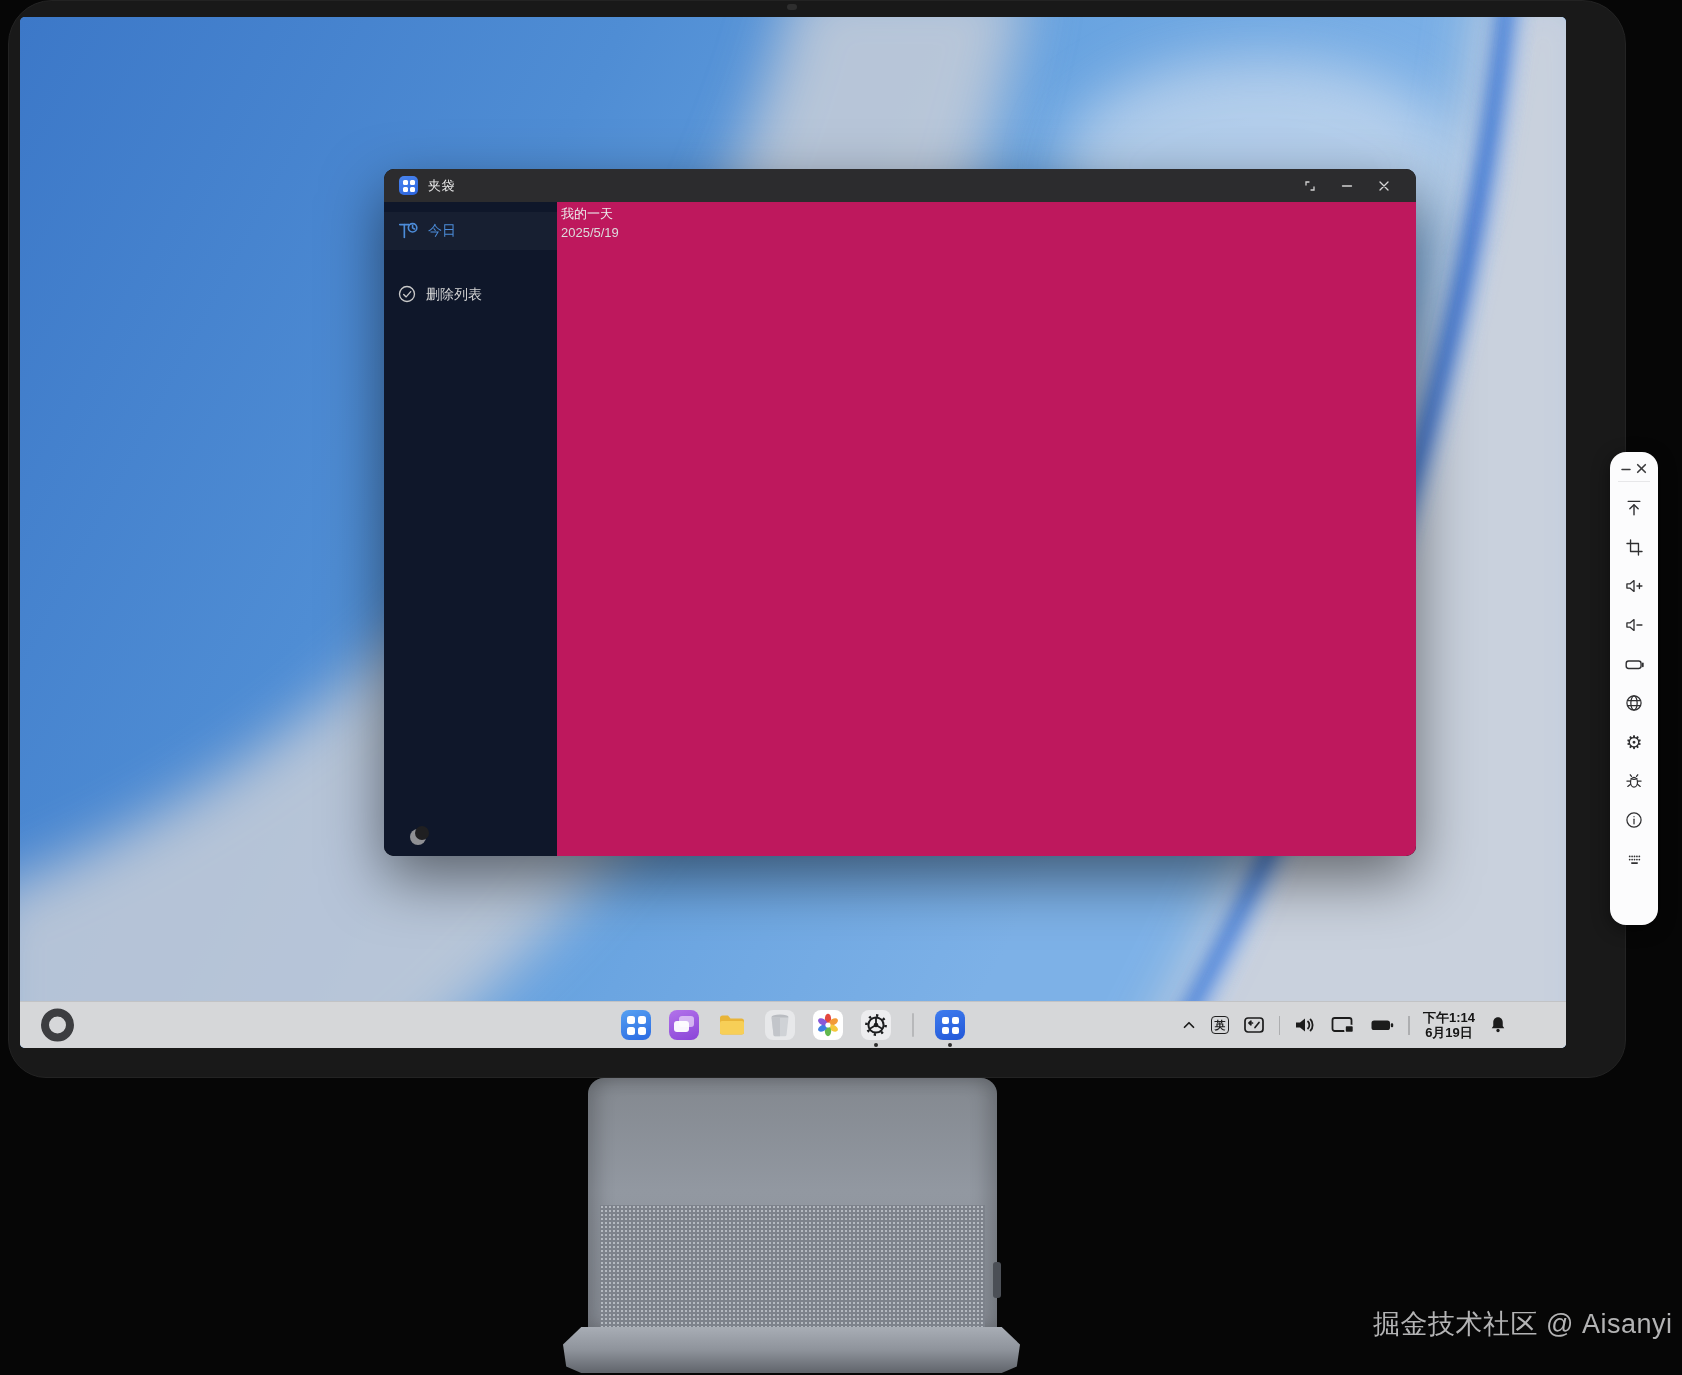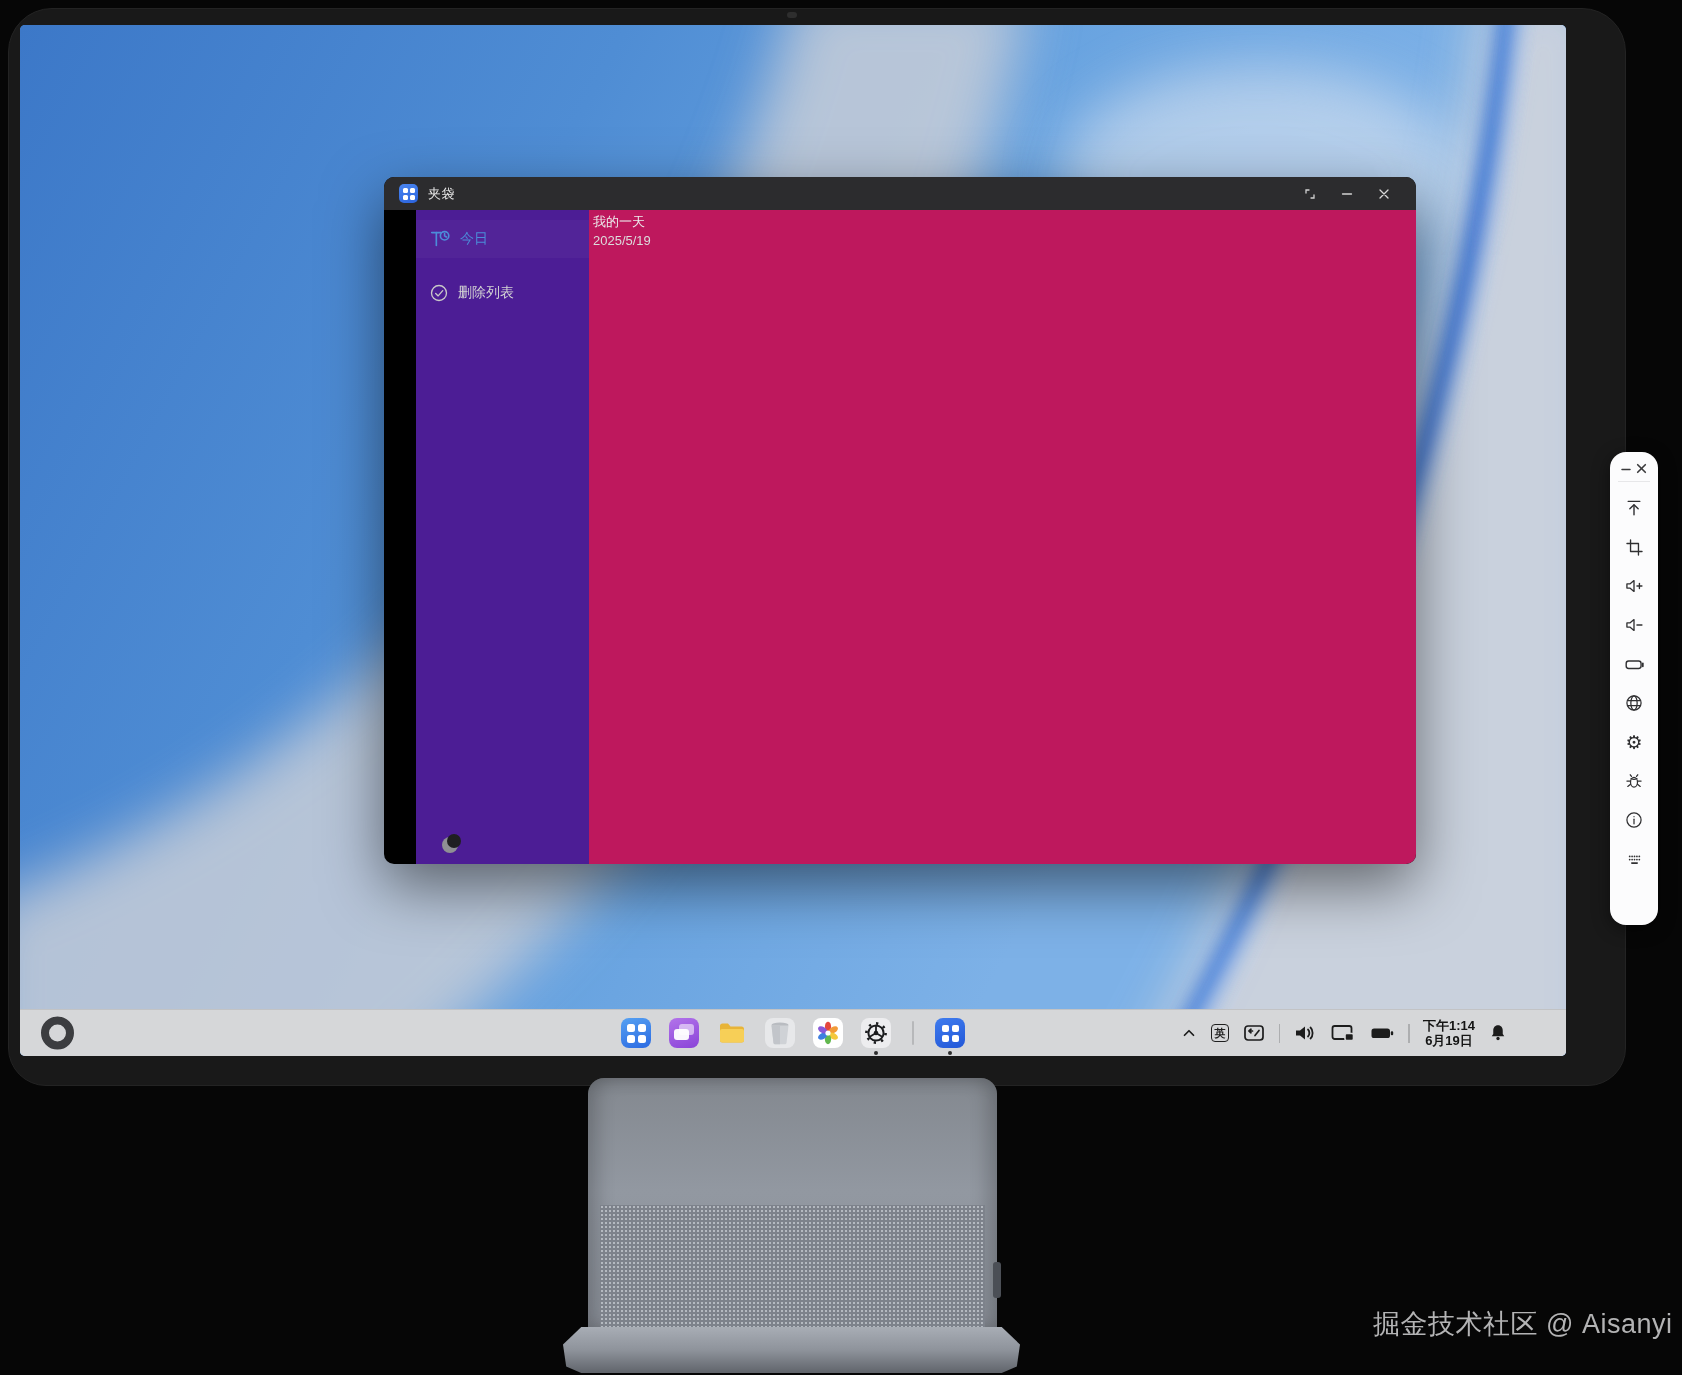--- a/index.html
+++ b/index.html
@@ -1,21 +1,21 @@
 <!DOCTYPE html>
 <html><head>
 <meta charset="utf-8">
 <style>
   * { margin:0; padding:0; box-sizing:border-box; }
   html,body { width:1682px; height:1375px; background:#060606; overflow:hidden;
     font-family:"Liberation Sans","DejaVu Sans",sans-serif; }
   .stage { position:relative; width:1682px; height:1375px; background:#060606; }
 
   
-  .monitor { position:absolute; left:8px; top:8px; width:1618px; height:1078px;
+  .monitor { position:absolute; left:8px; top:0; width:1618px; height:1078px;
     background:#191919; border-radius:44px 44px 38px 38px; border:1px solid #232323; }
   .camera { position:absolute; left:778px; top:3px; width:10px; height:6px;
     border-radius:3px; background:#2e2e2e; }
   .screen { position:absolute; left:11px; top:16px; width:1546px; height:1031px;
     border-radius:5px; overflow:hidden; background:#4c8bd5; }
   .wallpaper { position:absolute; inset:0; width:100%; height:100%; }
 
   
   .window { position:absolute; left:364px; top:152px; width:1032px; height:687px;
     border-radius:10px; overflow:hidden; display:flex; flex-direction:column;
@@ -25,24 +25,24 @@
   .app-ico { width:19px; height:19px; border-radius:5px;
     background:linear-gradient(160deg,#4a86f0,#2b63dd);
     display:grid; grid-template:repeat(2,5px)/repeat(2,5px); gap:2px;
     place-content:center; margin-right:10px; }
   .app-ico i { background:#fff; border-radius:1.5px; }
   .wtitle { font-size:13px; color:#e9e9e9; letter-spacing:.5px; }
   .wctrls { margin-left:auto; display:flex; align-items:center; gap:23px; }
   .wbtn { background:none; border:none; width:14px; height:14px; padding:0; cursor:pointer;
     display:flex; align-items:center; justify-content:center; }
   .wbody { flex:1; display:flex; min-height:0; }
-  .sidebar { width:173px; flex:0 0 173px; background:#4c1d95; position:relative; padding-top:10px;margin-left:32px; }
+  .sidebar { width:173px; flex:0 0 173px; background:#0f172a; position:relative; padding-top:10px; }
   .sitem { display:flex; align-items:center; gap:9px; height:38px; padding-left:13px;
     font-size:14px; color:#d4d4d4; cursor:pointer; }
-  .sitem + .sitem { margin-top:16px; }
+  .sitem + .sitem { margin-top:16px;align-items:flex-end; }
   .sitem.active { color:#4c8cd9; background:rgba(255,255,255,.035); }
   .moon { position:absolute; left:26px; bottom:11px; width:16px; height:16px;
     border-radius:50%; background:#8f9094; cursor:pointer; }
   .moon::after { content:''; position:absolute; left:5px; top:-3px; width:14px; height:14px;
     border-radius:50%; background:#1f1f21; }
   .content { flex:1; background:#be185d; padding:3px 0 0 4px; }
   .ctitle { font-size:13px; color:#ececec; line-height:18px; }
   .cdate  { font-size:13px; color:#dcdcdc; line-height:18px; margin-top:1px; }
 
   

